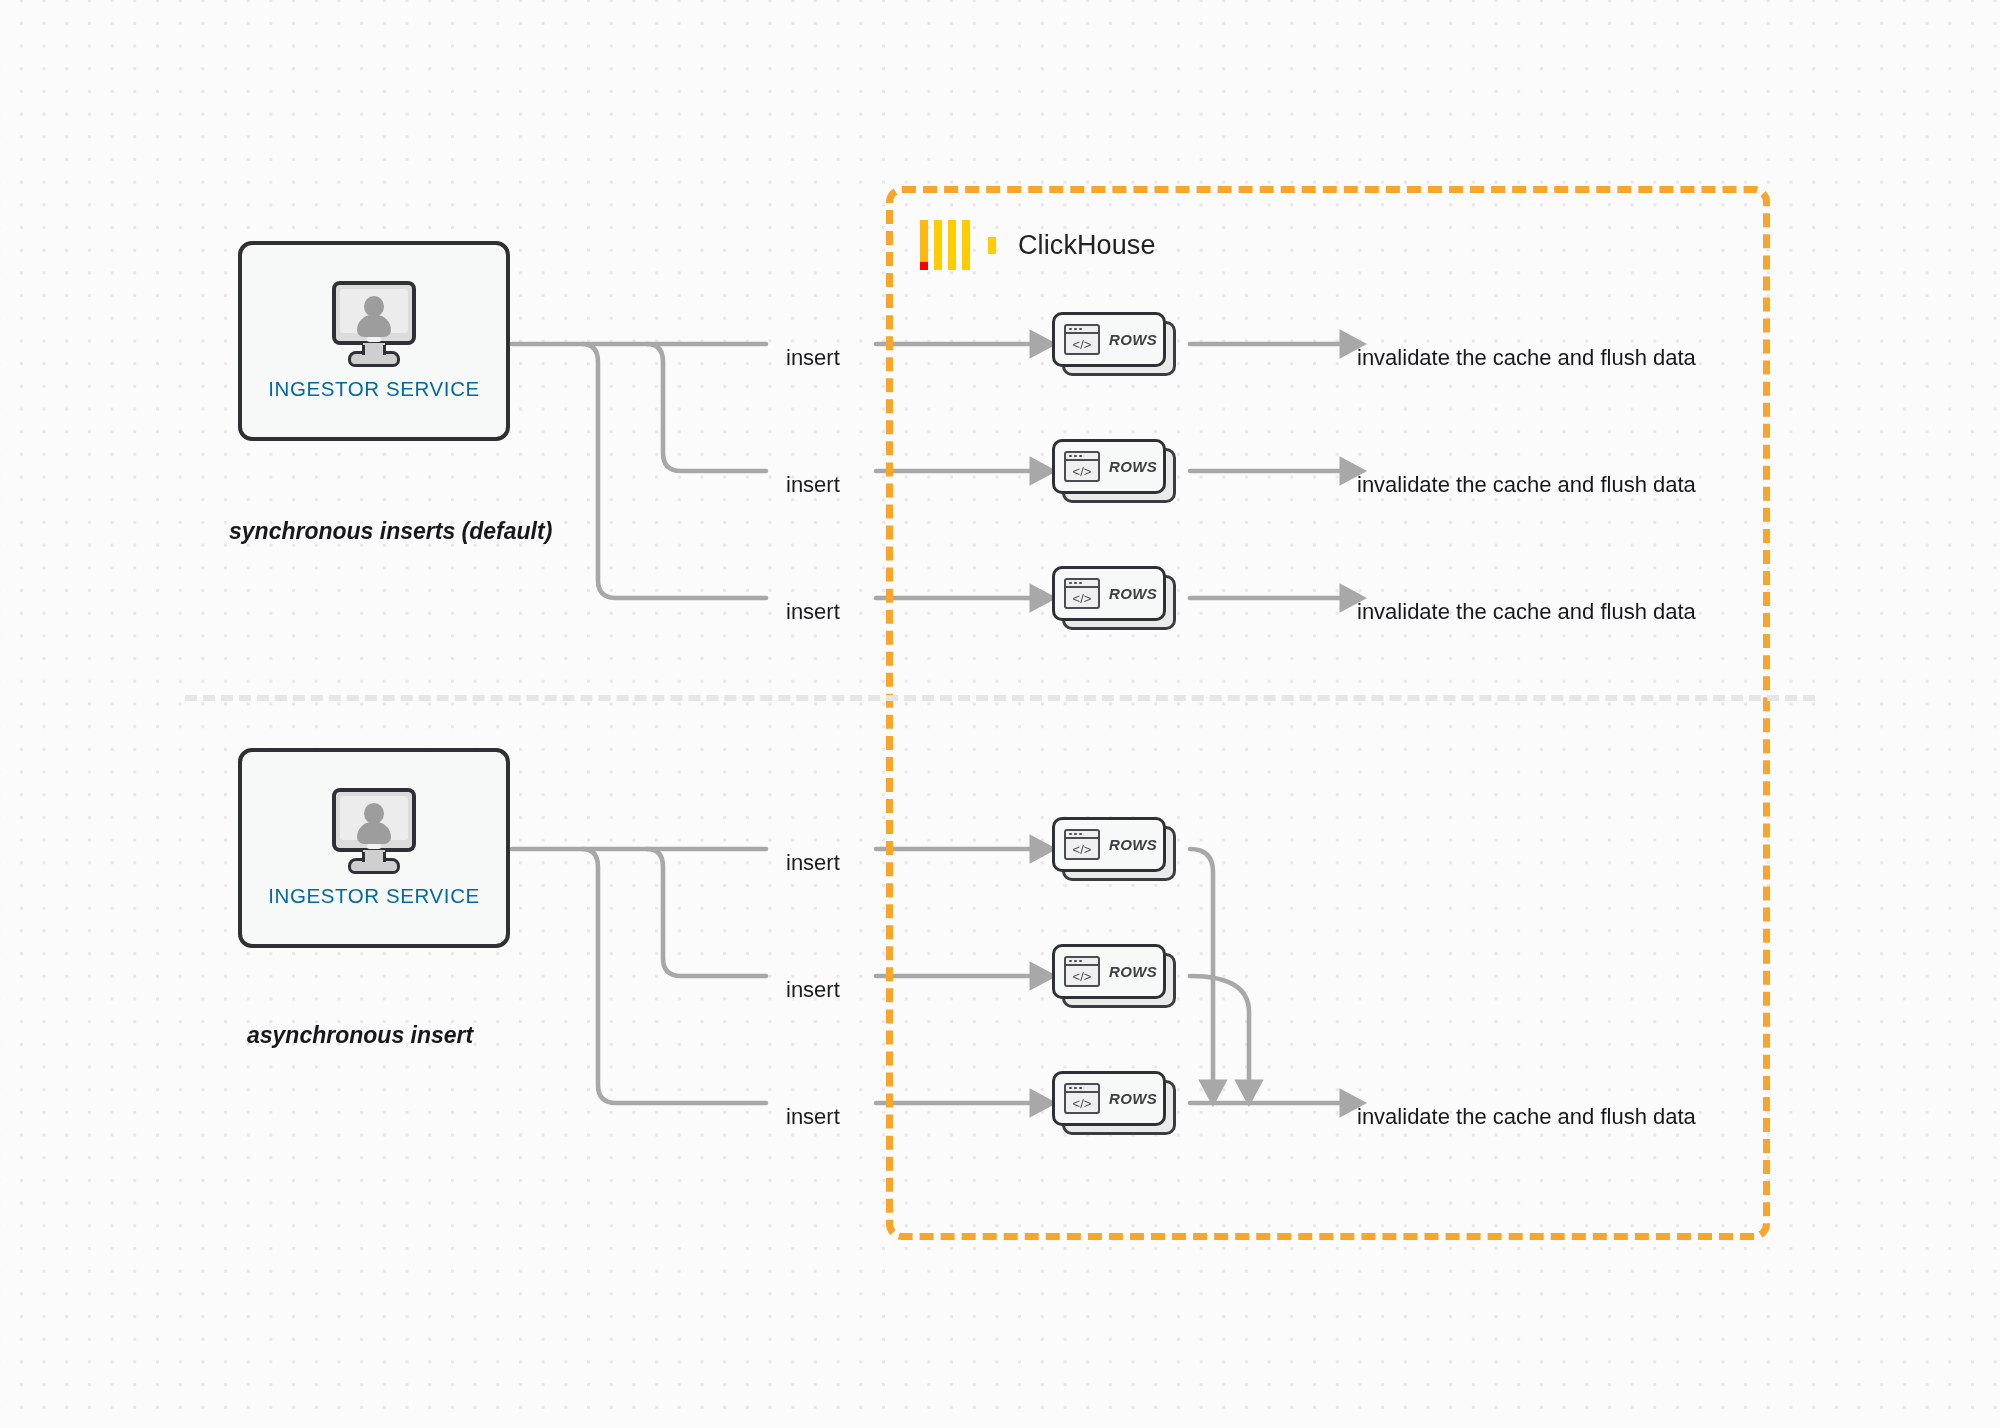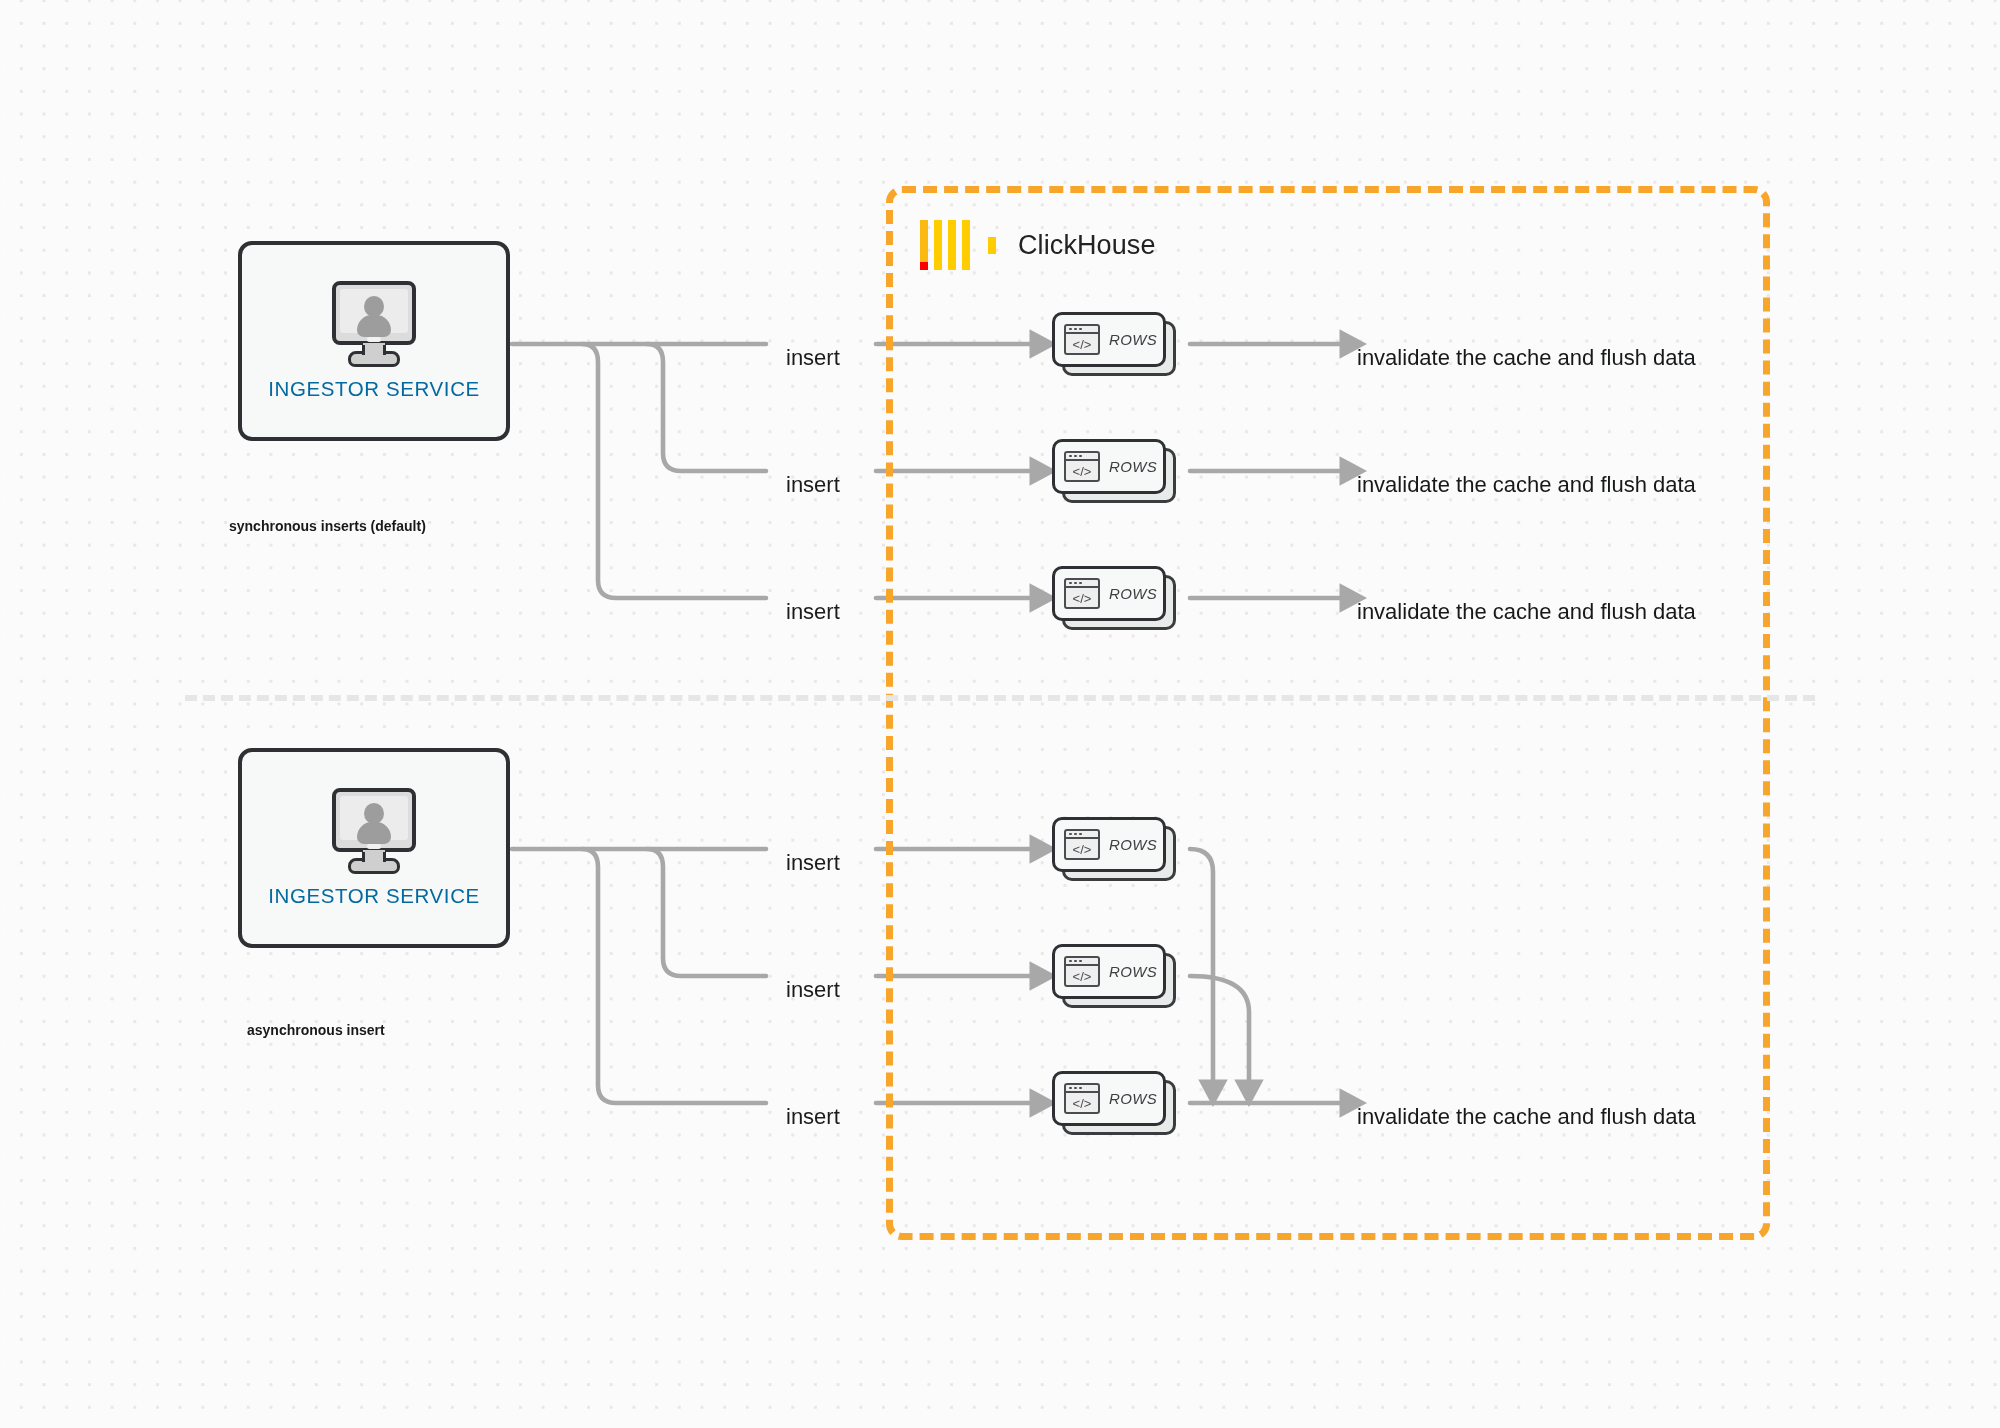--- a/index.html
+++ b/index.html
@@ -190,24 +190,25 @@
   .ingestor-label {
     font-size: 20.5px;
     color: #0369a1;
     letter-spacing: 0.6px;
     white-space: nowrap;
   }
 
   
   .caption {
     position: absolute;
-    font-size: 14px;
+    font-size: 23px;
     font-weight: bold;
     color: #17181a;
     white-space: nowrap;
+    font-style: italic;
   }
   .caption.sync  { left: 229px; top: 518px; }
   .caption.async { left: 247px; top: 1022px; }
 
   
   .rows-card {
     position: absolute;
     width: 124px;
     height: 64px;
   }
@@ -274,21 +275,21 @@
     align-items: center;
     justify-content: center;
     font-size: 13px;
     color: #4a4c50;
     font-family: "Liberation Sans", sans-serif;
     line-height: 1;
   }
   .rows-label {
     font-size: 15px;
     font-style: italic;
-    font-weight: normal;
+    font-weight: bold;
     color: #3c3e42;
     letter-spacing: 0.4px;
   }
 
   
   .edge-label {
     position: absolute;
     font-size: 22px;
     color: #17181a;
     white-space: nowrap;

